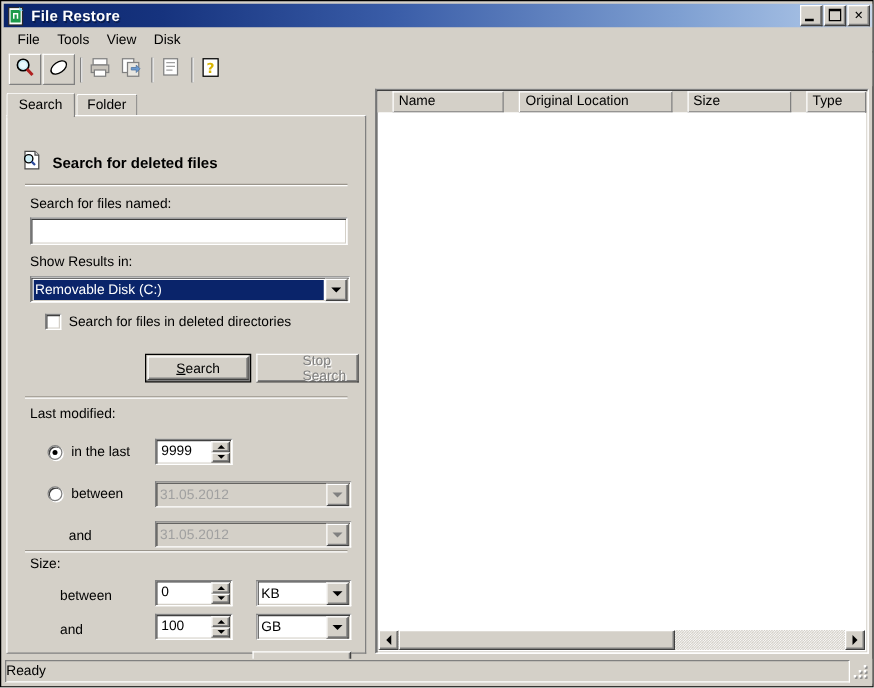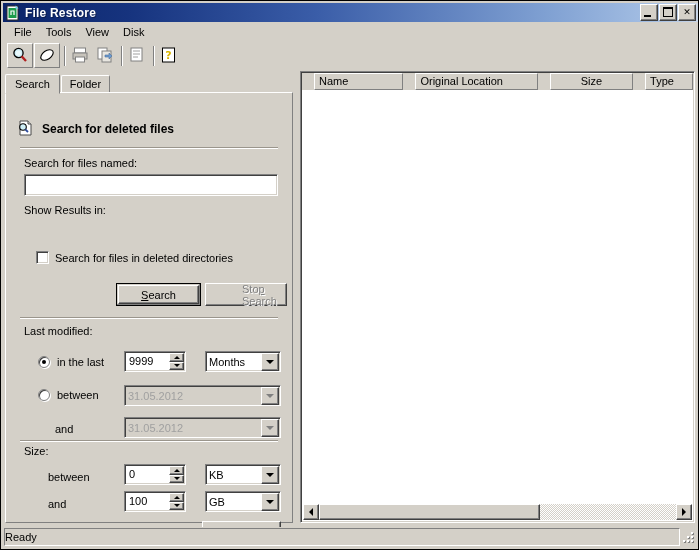--- a/index.html
+++ b/index.html
@@ -414,21 +414,21 @@
     border-color: #ffffff #808080 #808080 #ffffff;
     box-sizing: border-box;
     font-size: 11px;
     line-height: 15px;
     padding: 0 4px;
     white-space: nowrap;
     overflow: hidden;
     cursor: default;
     margin-left: 12px;
   }
-  .lv-col.right { text-align: center; }
+  .lv-col.right { text-align: left; }
   .lv-body {
     position: absolute;
     left: 2px; top: 18px; right: 2px; bottom: 18px;
     background: #ffffff;
   }
   .hscroll {
     position: absolute;
     left: 2px; right: 2px; bottom: 2px;
     height: 16px;
     display: flex;
@@ -639,20 +639,26 @@
         <span class="label">Search for deleted files</span>
       </div>
 
       <div class="hr" style="left:14px; top:54px; width:258px;"></div>
 
       <div class="field-label" style="left:18px; top:64px;">Search for files named:</div>
       <input class="textbox" style="left: 18px; top: 81px; width: 254px; height: 22px;" value="">
 
       <div class="field-label" style="left:18px; top:111px;">Show Results in:</div>
 
+      <div class="combo selected" style="left:18px; top:128px; width:256px; height:21px;">
+        <span class="val">Removable Disk (C:)</span>
+        <span class="combo-arrow">
+            <i class="arrow-down"></i>
+          </span>
+      </div>
 
       <div class="checkbox-row" style="left:30px; top:158px;">
         <span class="cbox"></span>
         <span>Search for files in deleted directories</span>
       </div>
 
       <div class="btn default" style="left:110px; top:190px; width:85px; height:23px;">
         <span class="inner"></span>
         <span><u>S</u>earch</span>
       </div>
@@ -674,26 +680,20 @@
         <span class="spin-btns">
           <span class="spin-btn">
               <i class="tri-up"></i>
             </span>
           <span class="spin-btn">
               <i class="tri-dn"></i>
             </span>
         </span>
       </div>
 
-      <div class="combo" style="left:199px; top:258px; width:76px; height:21px;">
-        <span class="val">Months</span>
-        <span class="combo-arrow">
-            <i class="arrow-down"></i>
-          </span>
-      </div>
 
       <div class="radio-row" style="left:32px; top:296px;">
         <span class="radio"></span>
         <span>between</span>
       </div>
 
       <div class="combo disabled" style="left:118px; top:292px; width:157px; height:21px;">
         <span class="val">31.05.2012</span>
         <span class="combo-arrow">
             <i class="arrow-down dis"></i>

